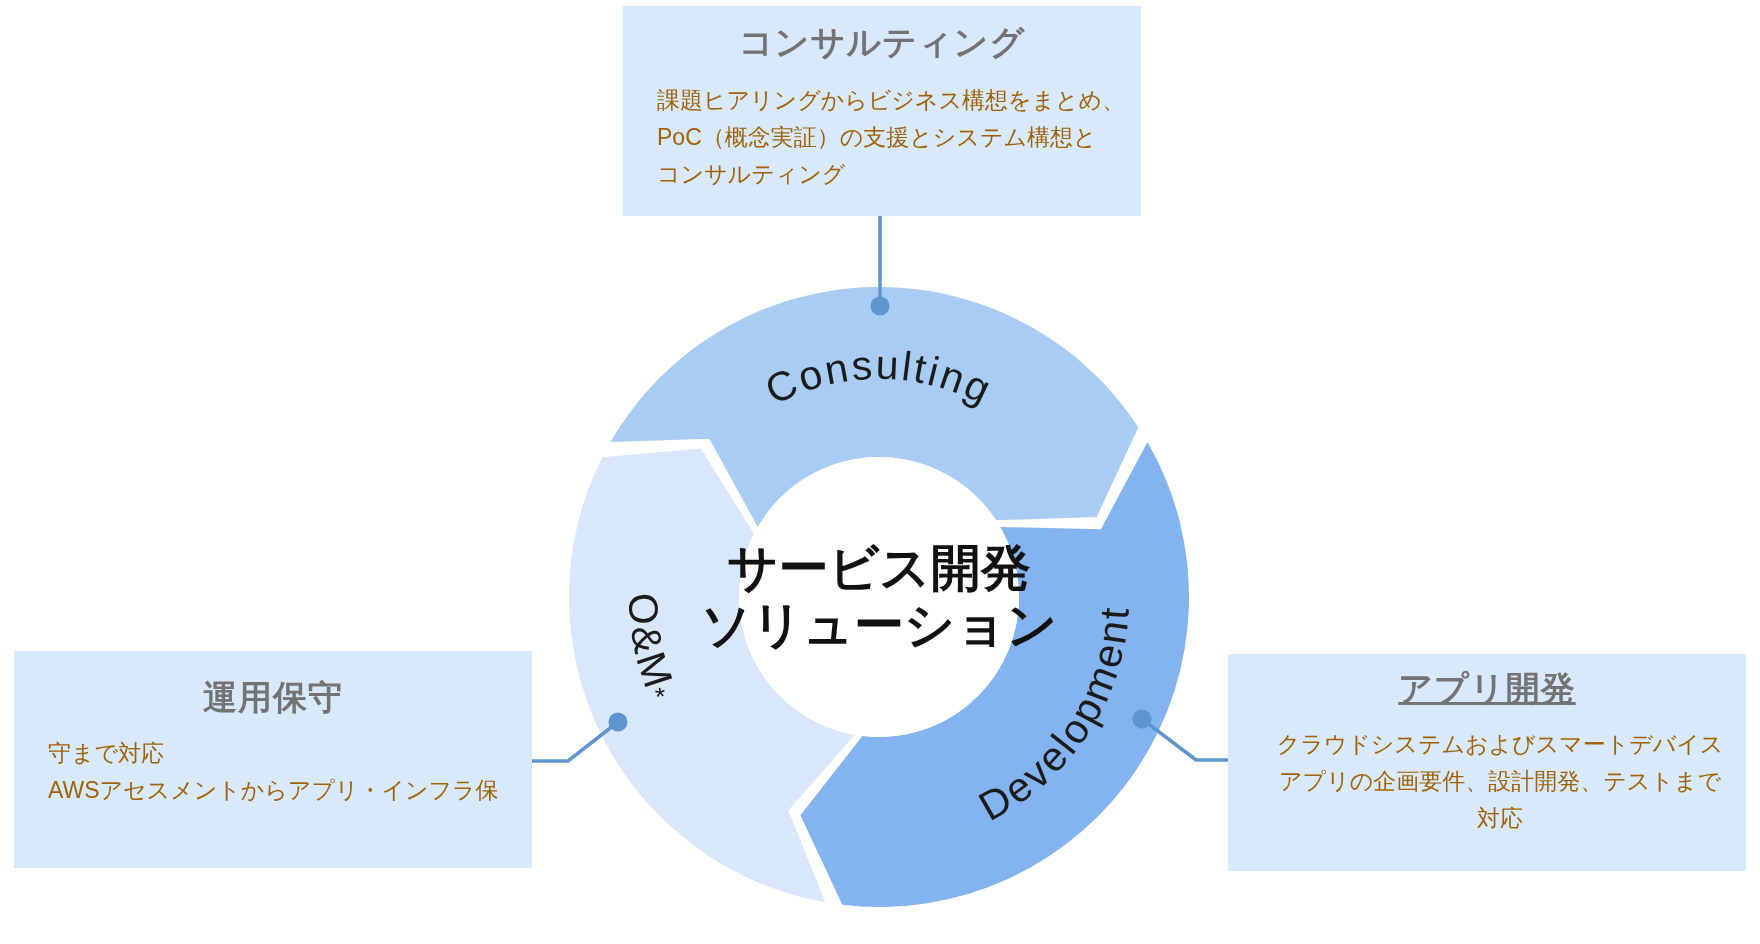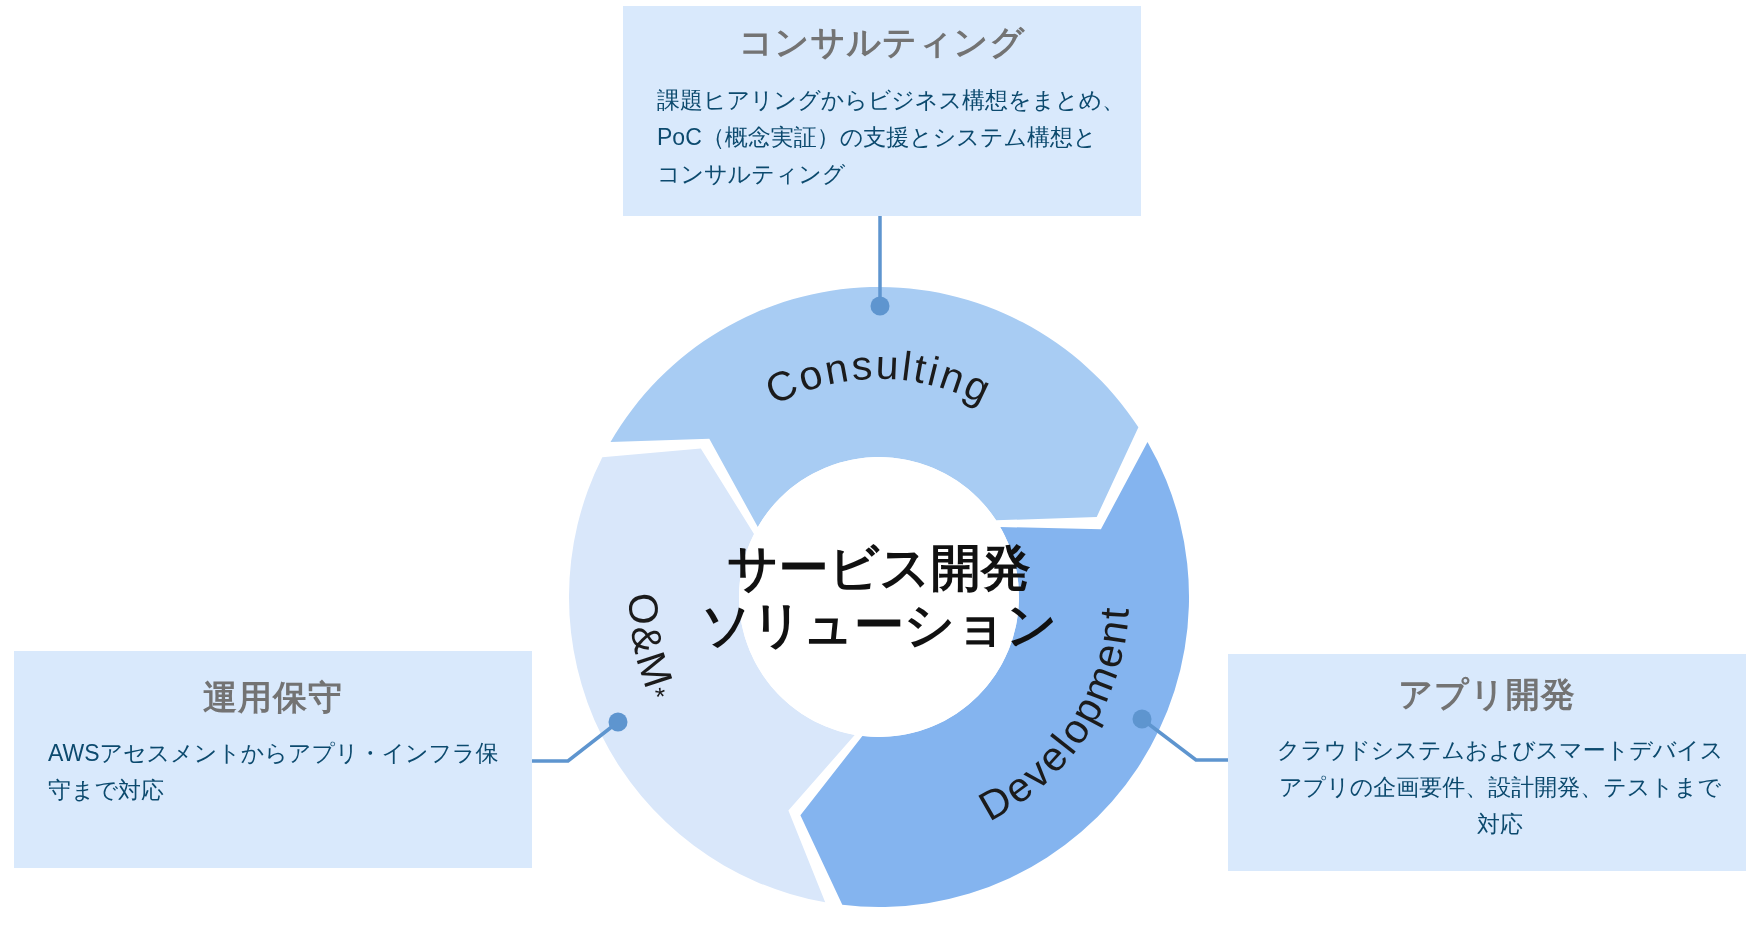--- a/index.html
+++ b/index.html
@@ -49,30 +49,30 @@
     font-size: 34px;
     font-weight: 700;
     letter-spacing: 1px;
     line-height: 44px;
     color: #737373;
   }
   .info-box .box-body {
     font-size: 23px;
     line-height: 37px;
     padding: 0 8px 0 34px;
-    color: #0c4a6e;
+    color: #a16207;
   }
   .box-consulting { left: 623px; top: 6px;   height: 210px; }
   .box-consulting .box-title { margin-top: 14px; }
   .box-consulting .box-body  { margin-top: 18px; }
   .box-om         { left: 14px;  top: 651px; height: 217px; }
   .box-om .box-title { margin-top: 24px; }
   .box-om .box-body  { margin-top: 16px; }
   .box-development{ left: 1228px; top: 654px; height: 217px; }
-  .box-development .box-title { margin-top: 18px; }
+  .box-development .box-title { margin-top: 12px; text-decoration: underline; }
   .box-development .box-body  { margin-top: 16px; text-align: center; }
 </style>
 </head>
 <body>
 
 <div class="stage">
 
   <svg class="diagram" width="1760" height="944" viewBox="0 0 1760 944">
 
     <defs>
@@ -123,22 +123,22 @@
     <div class="box-body">
       <div>課題ヒアリングからビジネス構想をまとめ、</div>
       <div>PoC（概念実証）の支援とシステム構想と</div>
       <div>コンサルティング</div>
     </div>
   </div>
 
   <div class="info-box box-om">
     <div class="box-title">運用保守</div>
     <div class="box-body">
+      <div>守まで対応</div>
       <div>AWSアセスメントからアプリ・インフラ保</div>
-      <div>守まで対応</div>
     </div>
   </div>
 
   <div class="info-box box-development">
     <div class="box-title">アプリ開発</div>
     <div class="box-body">
       <div>クラウドシステムおよびスマートデバイス</div>
       <div>アプリの企画要件、設計開発、テストまで</div>
       <div>対応</div>
     </div>

